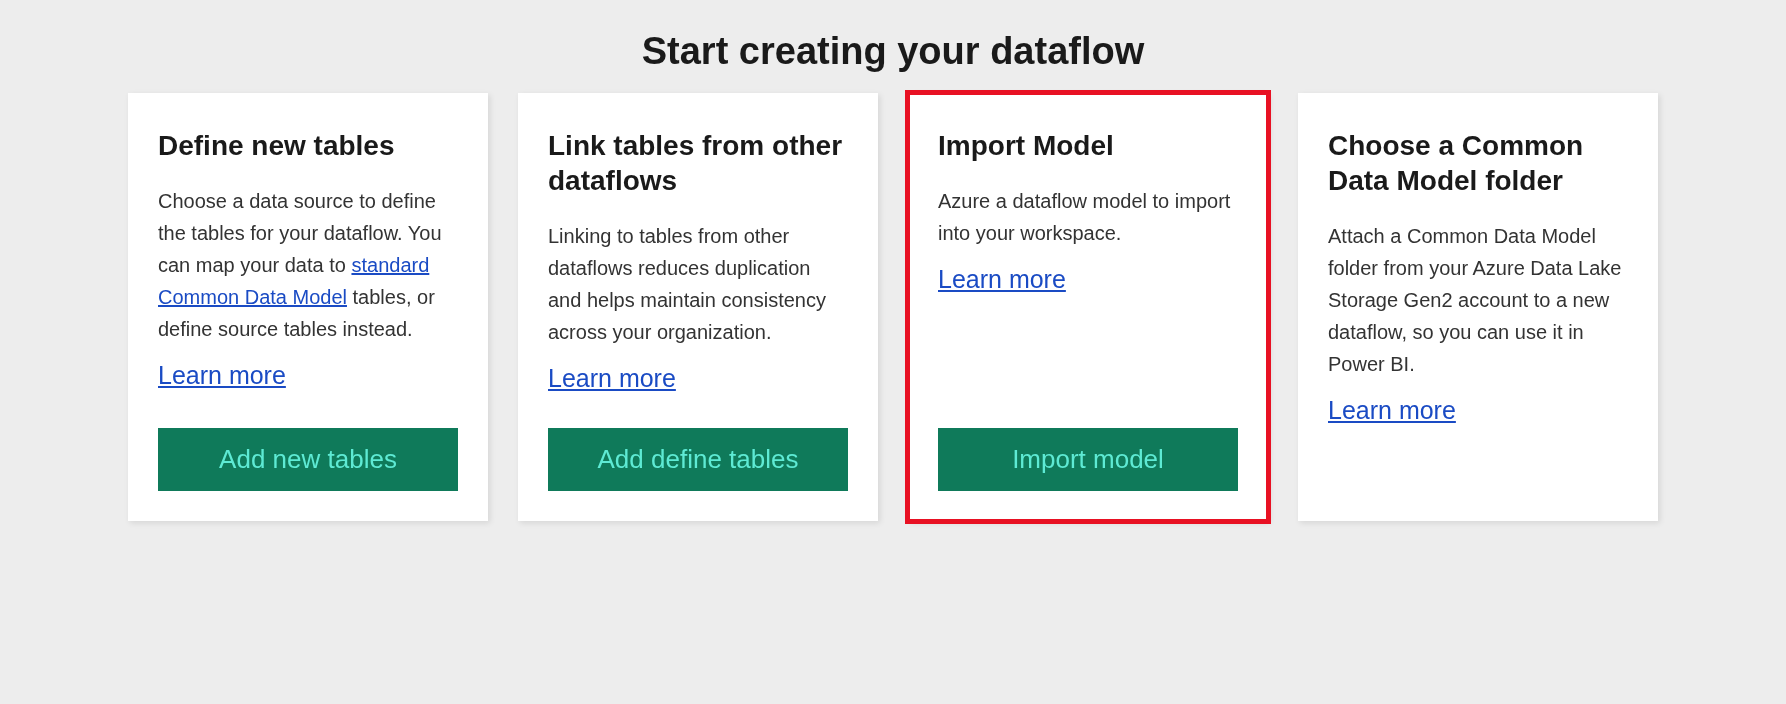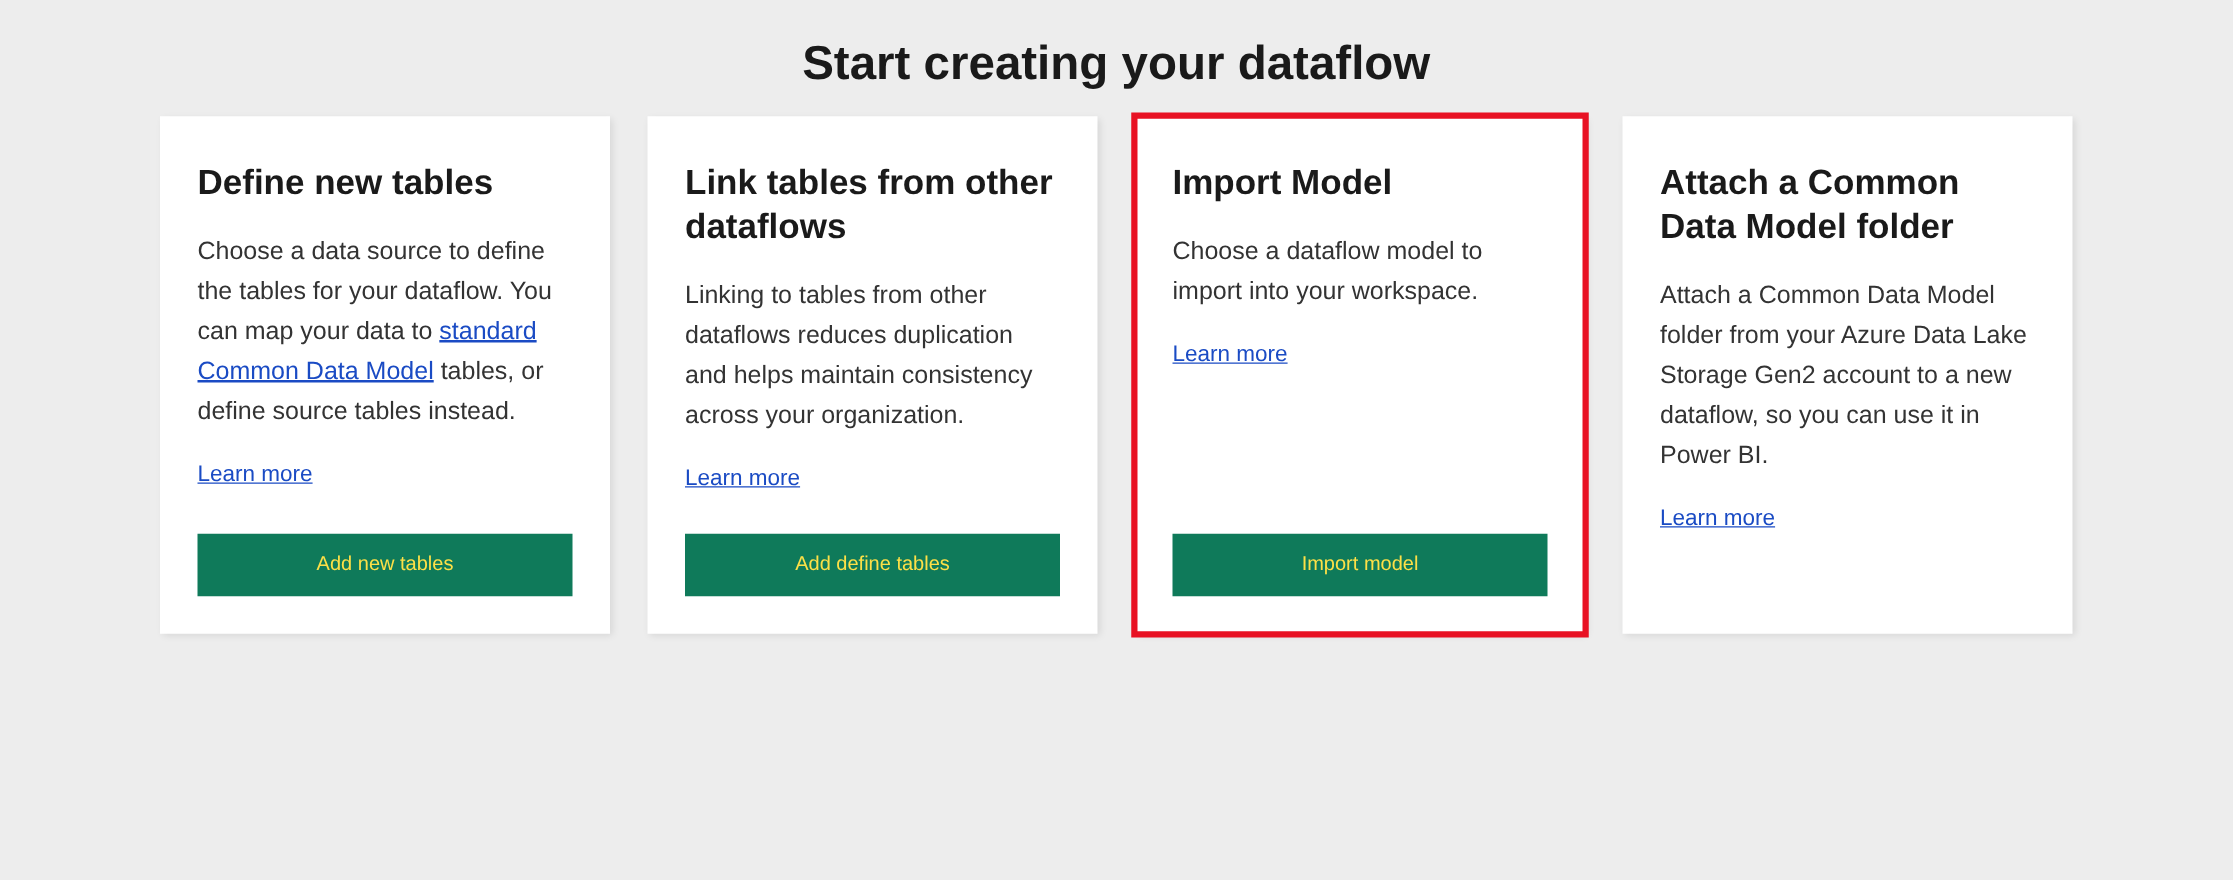--- a/index.html
+++ b/index.html
@@ -61,30 +61,30 @@
       cursor: pointer;
       display: inline;
     }
     .card-description-after {
       display: inline;
     }
     .learn-more {
       display: block;
       color: #1a4bc4;
       text-decoration: underline;
-      font-size: 18px;
-      margin-top: 20px;
+      font-size: 25px;
+      margin-top: 10px;
       cursor: pointer;
       width: fit-content;
     }
     .card-button {
       background-color: #0f7a5a;
-      color: #fde047;
+      color: #5eead4;
       border: none;
-      font-size: 16px;
+      font-size: 26px;
       font-weight: 400;
       padding: 16px 20px;
       width: 100%;
       cursor: pointer;
       margin-top: 30px;
       display: flex;
       justify-content: center;
       align-items: center;
       font-family: inherit;
     }
@@ -110,27 +110,27 @@
     <div class="card-body">
       <span class="card-description">Linking to tables from other dataflows reduces duplication and helps maintain consistency across your organization.</span>
       <a class="learn-more">Learn more</a>
     </div>
     <button class="card-button">Add define tables</button>
   </div>
 
   <div class="card highlighted">
     <h2 class="card-title">Import Model</h2>
     <div class="card-body">
-      <span class="card-description">Choose a dataflow model to import into your workspace.</span>
+      <span class="card-description">Azure a dataflow model to import into your workspace.</span>
       <a class="learn-more">Learn more</a>
     </div>
     <button class="card-button">Import model</button>
   </div>
 
   <div class="card">
-    <h2 class="card-title">Attach a Common Data Model folder</h2>
+    <h2 class="card-title">Choose a Common Data Model folder</h2>
     <div class="card-body">
       <span class="card-description">Attach a Common Data Model folder from your Azure Data Lake Storage Gen2 account to a new dataflow, so you can use it in Power BI.</span>
       <a class="learn-more">Learn more</a>
     </div>
   </div>
 
 </div>
 
 </body></html>

